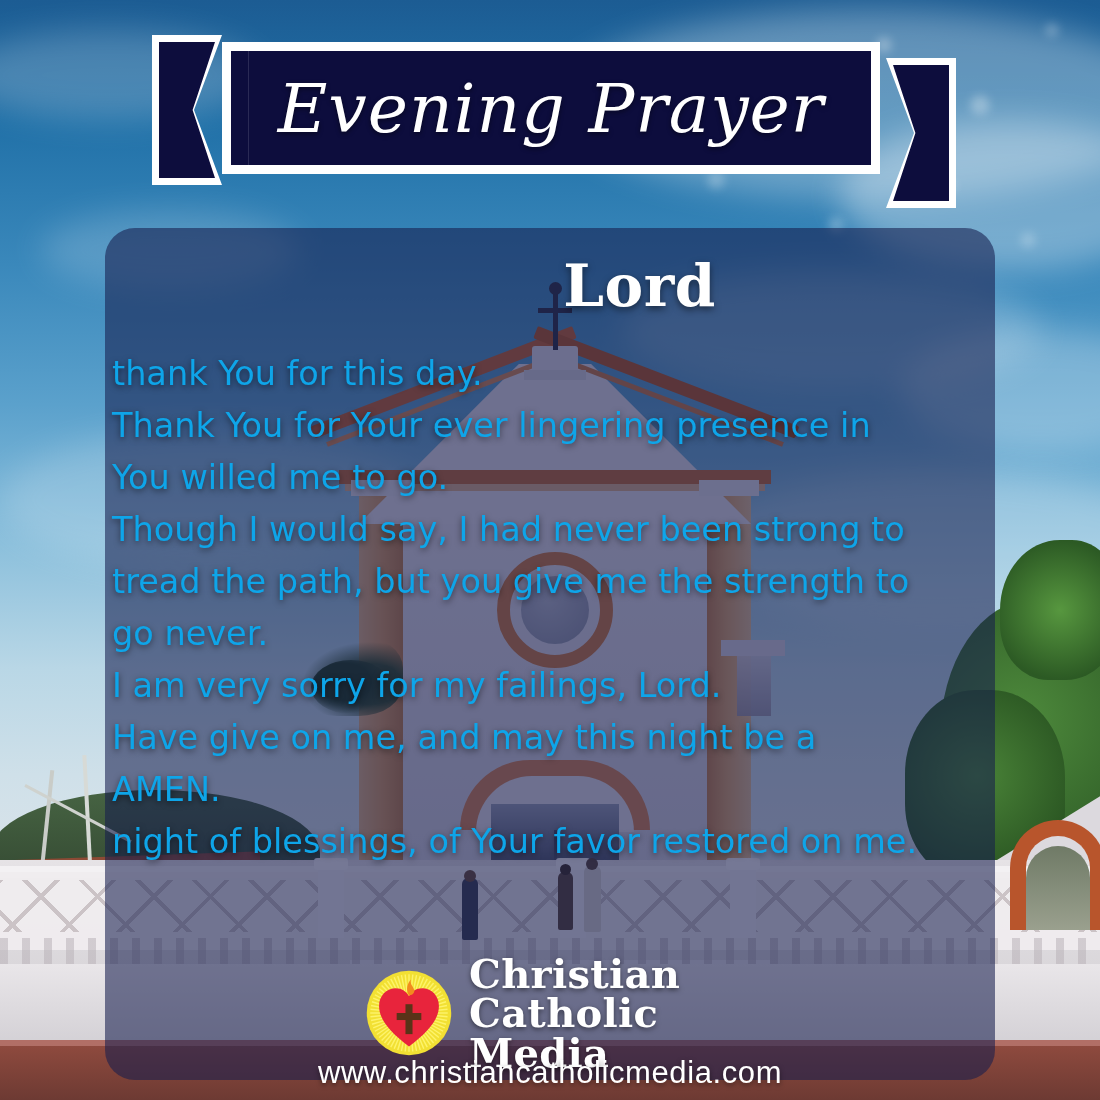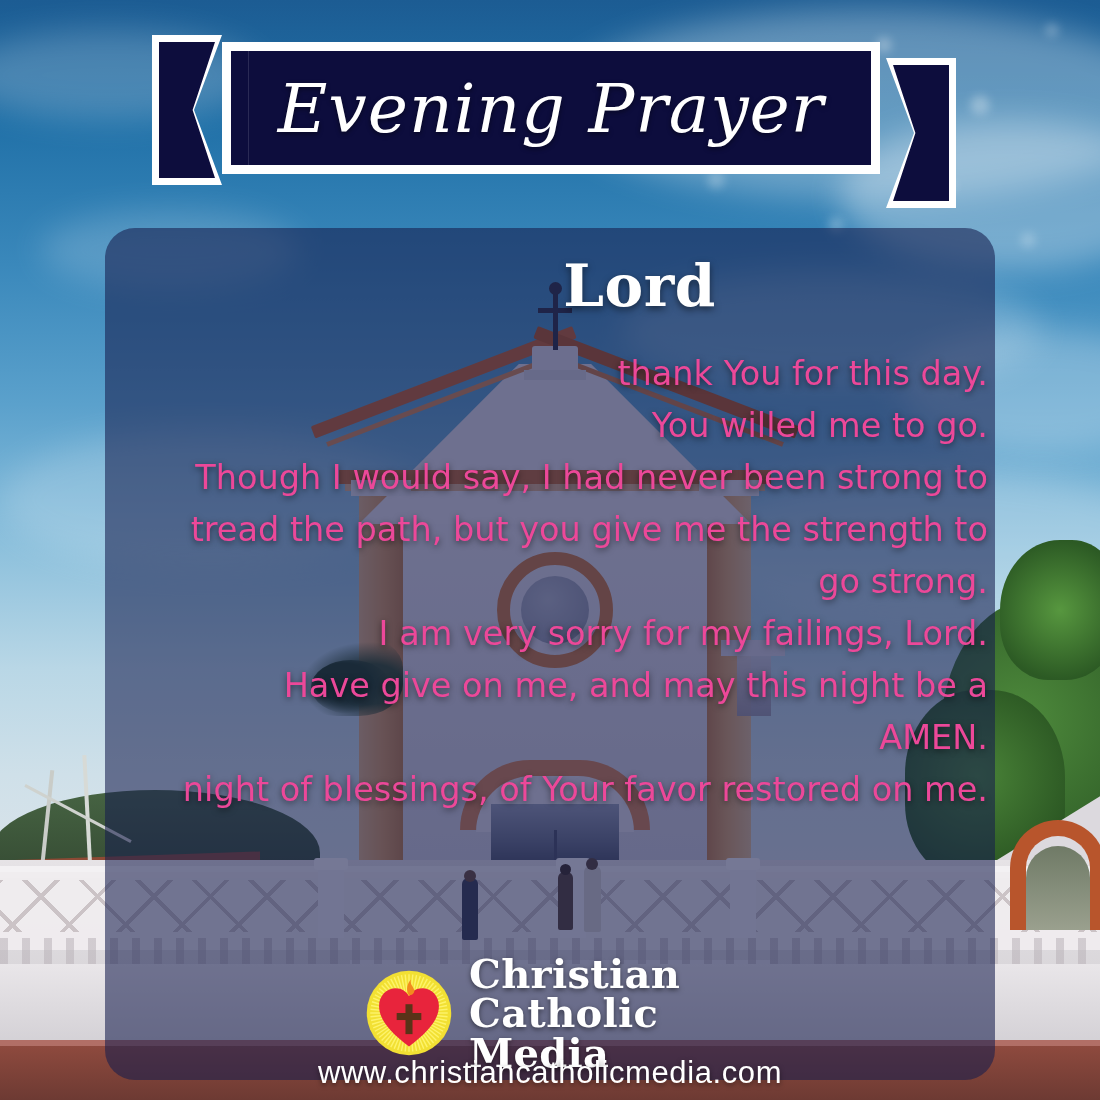--- a/index.html
+++ b/index.html
@@ -185,21 +185,21 @@
   
   .prayer-title{
     position:absolute;left:105px;top:252px;width:1069px;
     text-align:center;color:#fff;
     font-family:"DejaVu Serif",serif;
     font-size:58px;font-weight:700;letter-spacing:.5px;
     text-shadow:0 3px 7px rgba(0,0,0,.5);
   }
   .prayer-body{
     position:absolute;left:112px;top:348px;width:876px;
-    text-align:right;color:#ec4899;
+    text-align:left;color:#0ea5e9;
     font-family:"DejaVu Sans",sans-serif;
     font-size:33.5px;line-height:52px;font-weight:400;
     text-shadow:0 2px 6px rgba(0,0,0,.55);
   }
   .prayer-body .line{display:block;white-space:nowrap;}
 
   
   .logo{position:absolute;left:365px;top:963px;width:370px;height:100px;display:flex;align-items:center;gap:16px;}
   .emblem{position:relative;width:88px;height:88px;flex:0 0 88px;}
   .emblem svg{display:block;width:88px;height:88px;}
@@ -314,24 +314,25 @@
     <div class="banner-rule"></div>
     <div class="banner-title">Evening Prayer</div>
     <div class="tail-right-wrap"></div>
     <div class="tail-right-in"></div>
   </div>
 
   <div class="prayer-title">Lord</div>
 
   <div class="prayer-body" id="prayer-body">
       <span class="line">thank You for this day.</span>
+      <span class="line">Thank You for Your ever lingering presence in</span>
       <span class="line">You willed me to go.</span>
       <span class="line">Though I would say, I had never been strong to</span>
       <span class="line">tread the path, but you give me the strength to</span>
-      <span class="line">go strong.</span>
+      <span class="line">go never.</span>
       <span class="line">I am very sorry for my failings, Lord.</span>
       <span class="line">Have give on me, and may this night be a</span>
       <span class="line">AMEN.</span>
       <span class="line">night of blessings, of Your favor restored on me.</span>
     </div>
 
   <div class="logo">
     <div class="emblem">
       <svg viewBox="0 0 100 100" aria-hidden="true">
         <circle cx="50" cy="50" r="48" fill="#f2e033"></circle>

